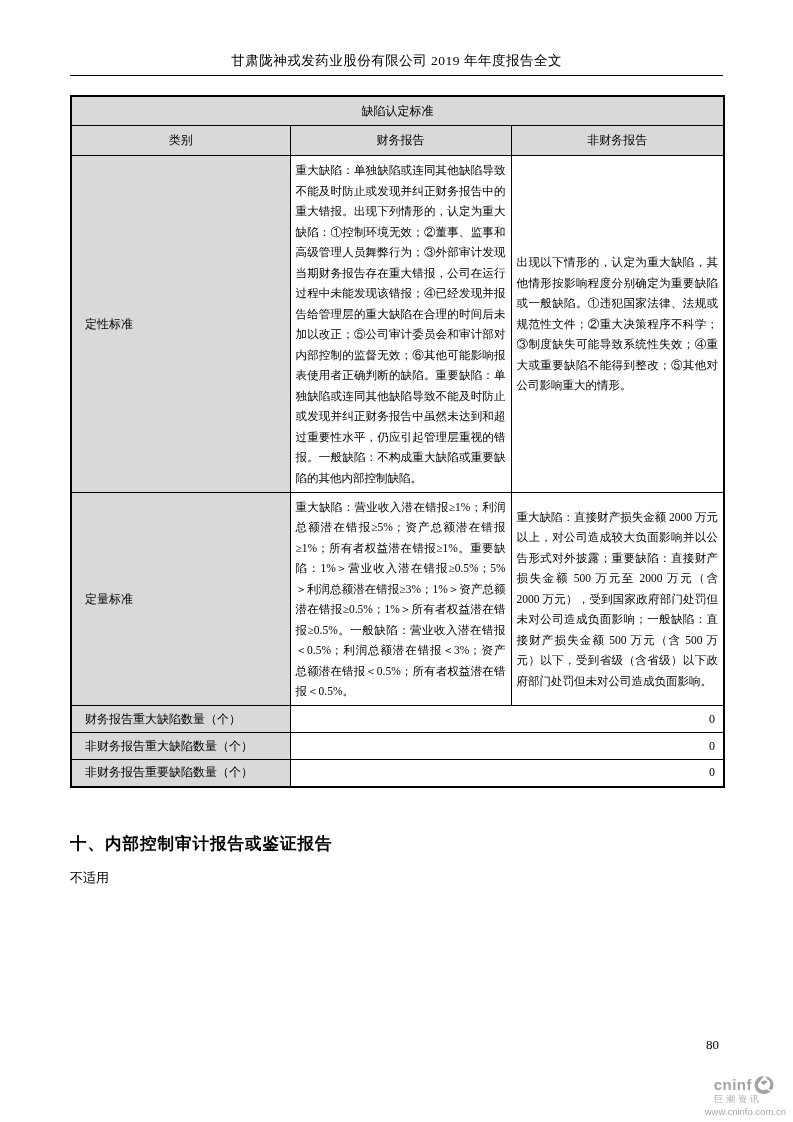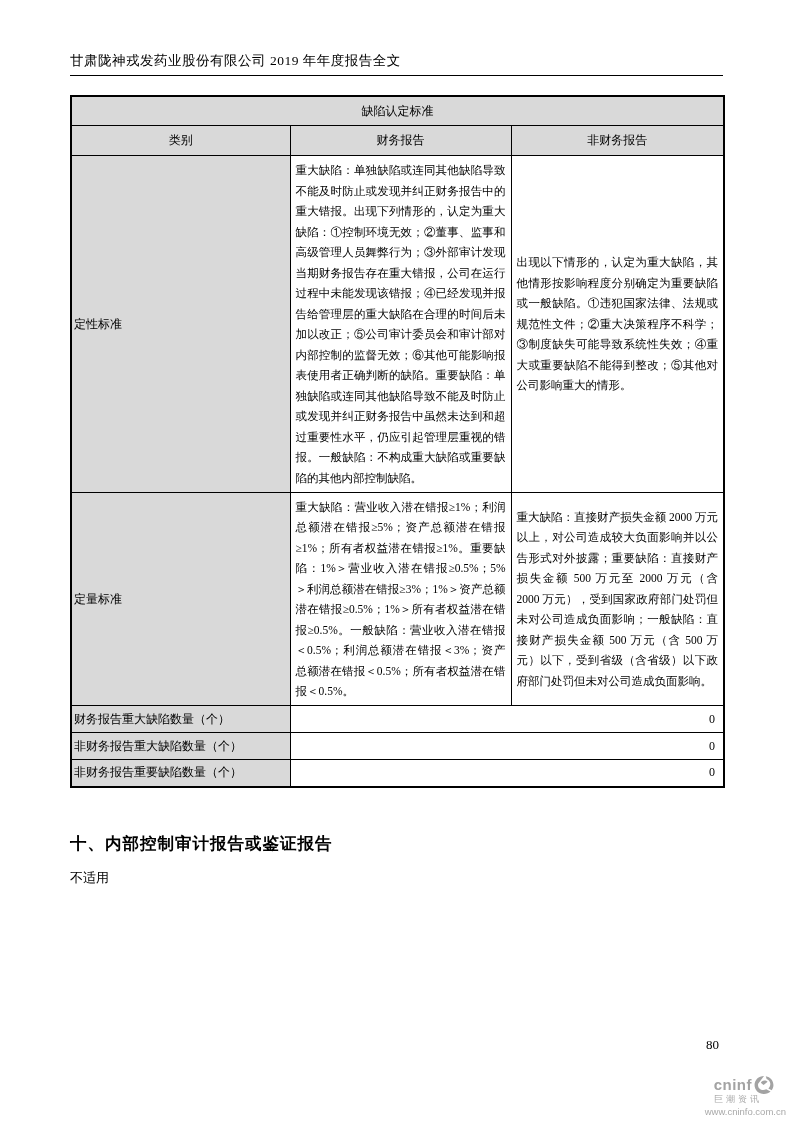--- a/index.html
+++ b/index.html
@@ -8,21 +8,21 @@
     width:793px;height:1122px;
     margin:0 auto;
     background:#ffffff;
     font-family:"Liberation Serif","DejaVu Serif",serif;
     color:#000;
     overflow:hidden;
   }
   
   .running-head{
     position:absolute;left:70px;right:70px;top:52px;
-    text-align:left;
+    text-align:center;
     font-size:13.5px;
     padding-bottom:5px;
     border-bottom:1.5px solid #000;
     letter-spacing:.5px;
   }
   
   table.defect{
     position:absolute;left:70px;top:95px;
     width:653px;
     border-collapse:collapse;
@@ -40,21 +40,21 @@
     font-weight:normal;
     text-align:center;
     padding:2px 12px;
   }
   tr.caption-row th{height:24px;font-size:12px;}
   tr.colhead-row th{height:25px;font-size:12px;}
   td.rowlabel{
     background:#d9d9d9;
     text-align:left;
     vertical-align:middle;
-    padding:2px 2px;
+    padding:2px 13px;
     font-size:12px;
   }
   td.body-cell{
     vertical-align:middle;
     text-align:left;
     padding:2px 5px;
     line-height:20.5px;
     text-align:justify;
   }
   tr.qualitative-row{height:337px;}

